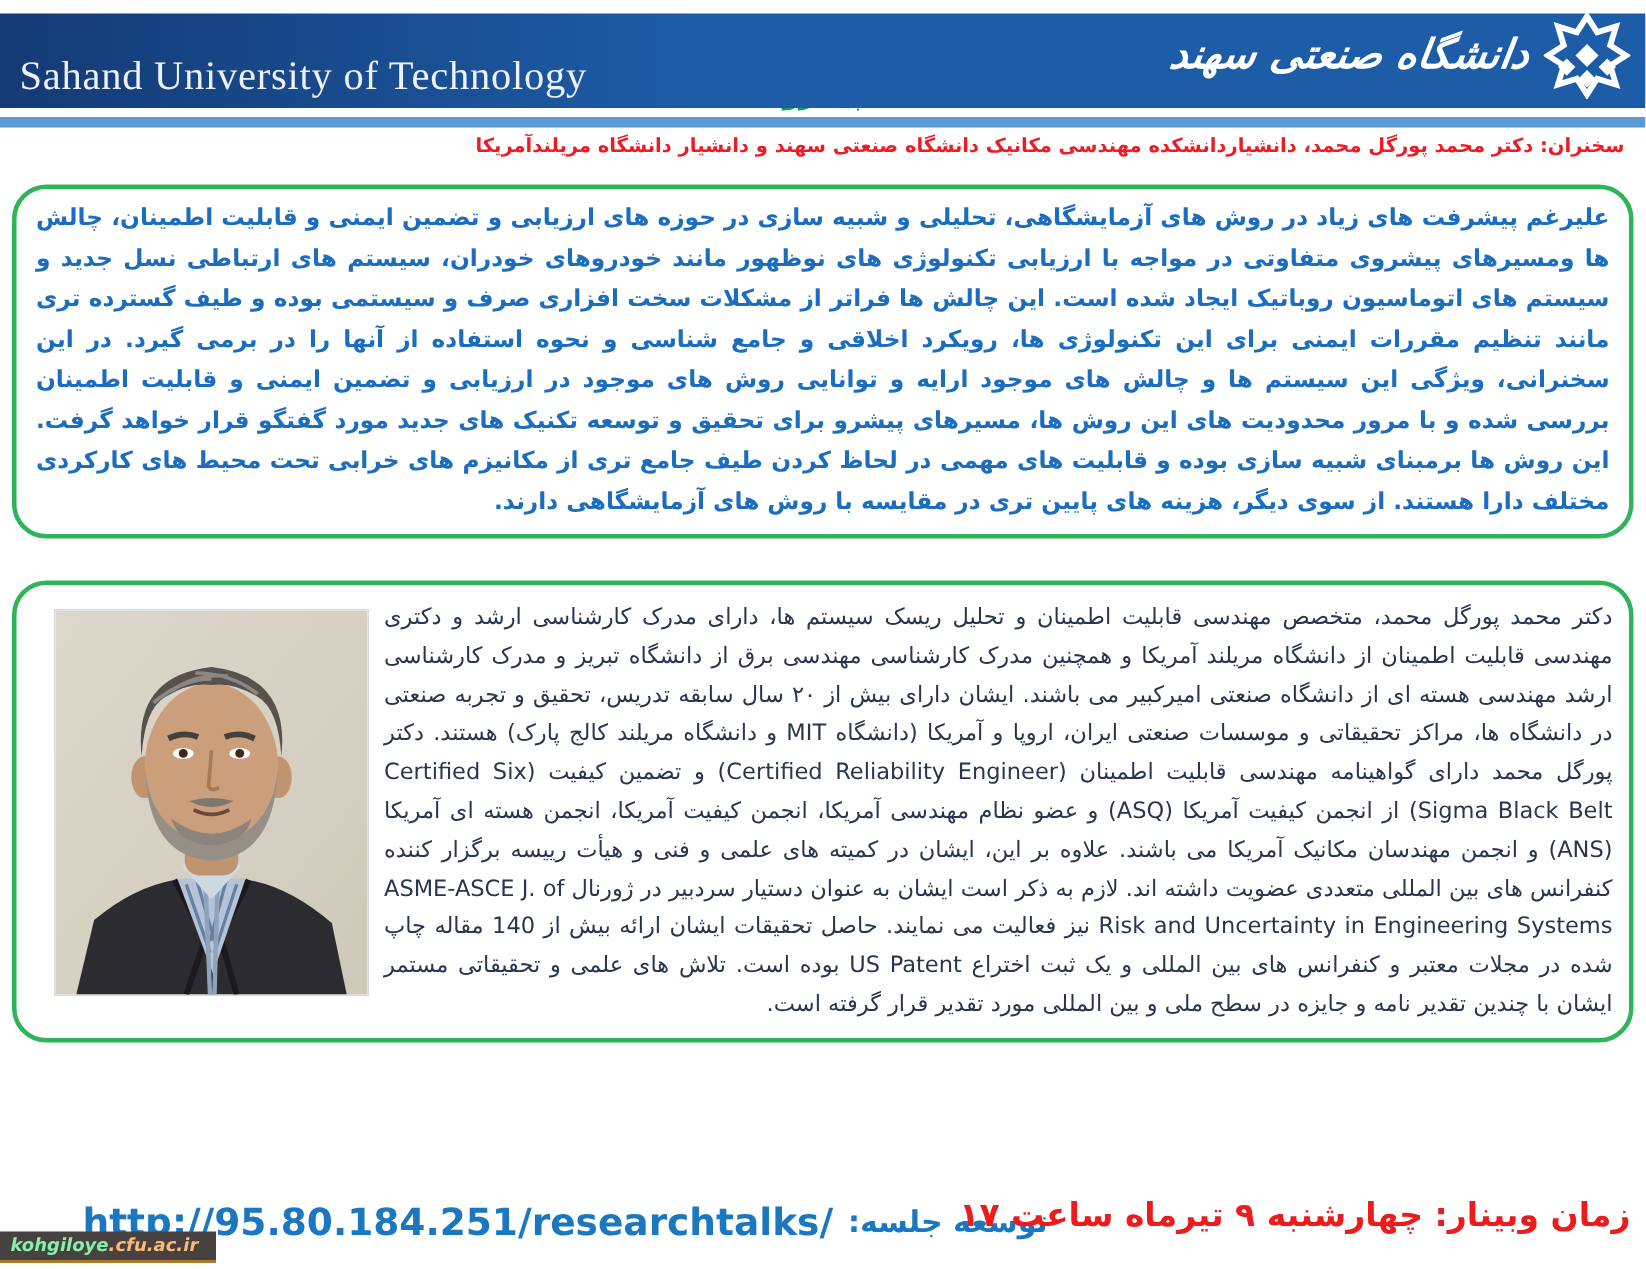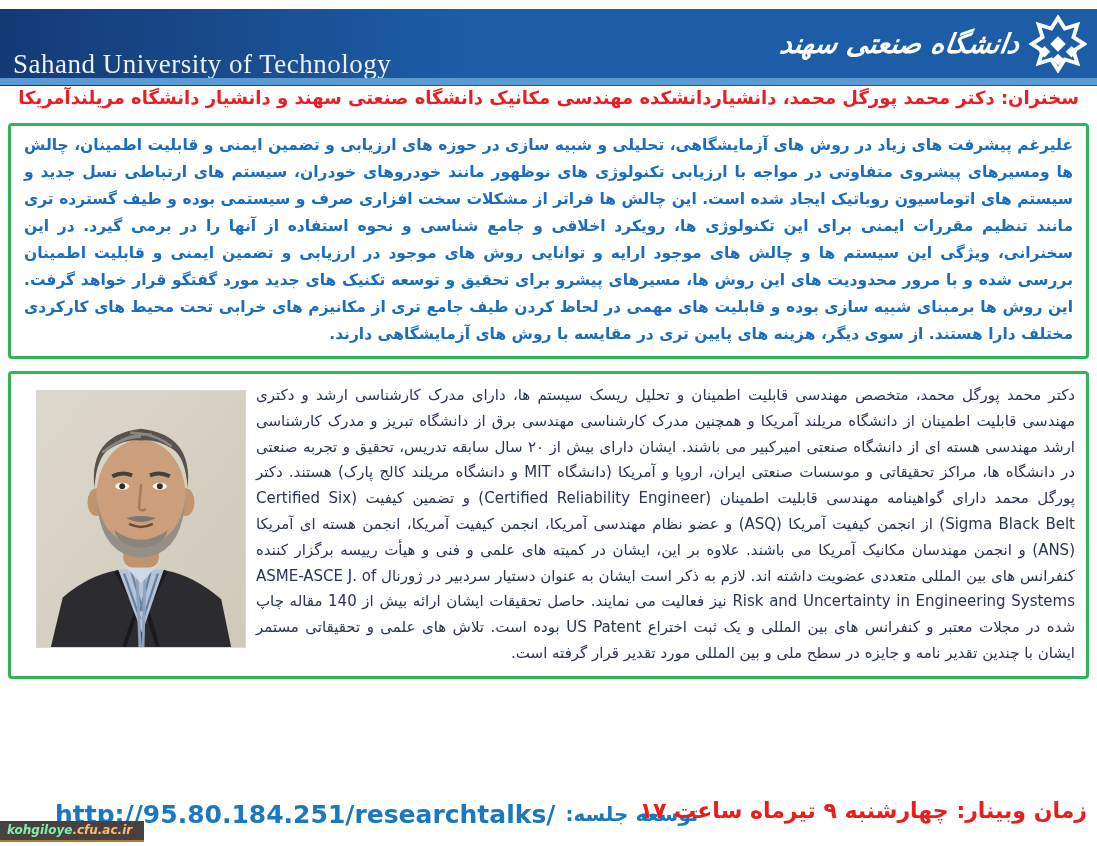--- a/index.html
+++ b/index.html
@@ -5,21 +5,21 @@
   * { margin: 0; padding: 0; box-sizing: border-box; }
   html, body { background: #ffffff; }
   body {
     width: 1097px; height: 846px;
     position: relative;
     overflow: hidden;
     font-family: "DejaVu Sans", sans-serif;
   }
   
   .header {
-    position: absolute; top: 9px; left: 0; right: 0; height: 77px;
+    position: absolute; top: 9px; left: 0; right: 0; height: 63px;
     background: linear-gradient(90deg, #143a75 0%, #1d5ca6 42%, #1d5ca6 100%);
     display: flex; align-items: flex-end; justify-content: space-between;
   }
   .header-stripe {
     position: absolute; top: 78px; left: 0; right: 0; height: 7px;
     background: #5b9bd5;
   }
   .uni-en {
     font-family: "Liberation Serif", serif;
     color: #eef1f8; font-size: 27px; letter-spacing: 0.5px;
@@ -41,39 +41,39 @@
   .logo-star svg { display: block; }
   
   .talk-title {
     margin: 12px 14px 0 14px;
     text-align: center; direction: rtl;
     color: #00a44f; font-weight: bold;
     font-size: 17.5px; line-height: 35px;
   }
   .speaker-line {
     margin: 3px 14px 0 14px;
-    text-align: center; direction: rtl;
+    text-align: right; direction: rtl;
     color: #ed1c24; font-weight: bold;
-    font-size: 18px; line-height: 26px;
+    font-size: 13px; line-height: 26px;
   }
   
   .green-box {
     margin: 12px 8px 0 8px;
     border: 3px solid #2fb457;
-    border-radius: 4px;
+    border-radius: 23px;
     background: #ffffff;
   }
   .abstract-box { padding: 6px 13px 8px 13px; }
   .abstract-text {
     direction: rtl; text-align: justify;
     color: #1a6dbf; font-weight: bold;
     font-size: 15.5px; line-height: 27px;
   }
   .bio-box {
-    margin-top: 12px;
+    margin-top: 28px;
     padding: 9px 11px 9px 11px;
     display: flex; flex-direction: row; gap: 8px;
   }
   .speaker-photo {
     flex: 0 0 auto;
     width: 210px; height: 258px;
     margin: 7px 0 0 14px;
     border: 1px solid #d8d8d8;
   }
   .speaker-photo svg { display: block; width: 100%; height: 100%; }

